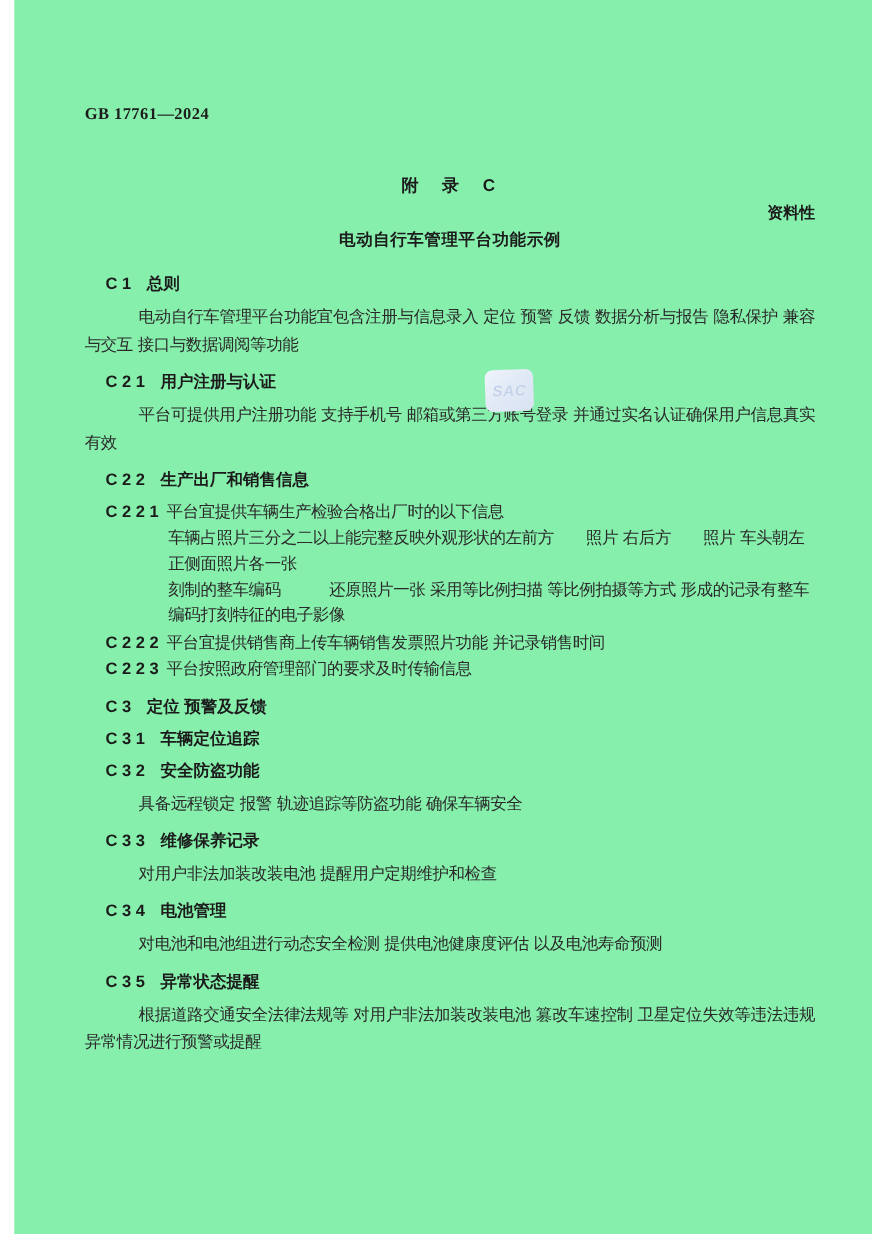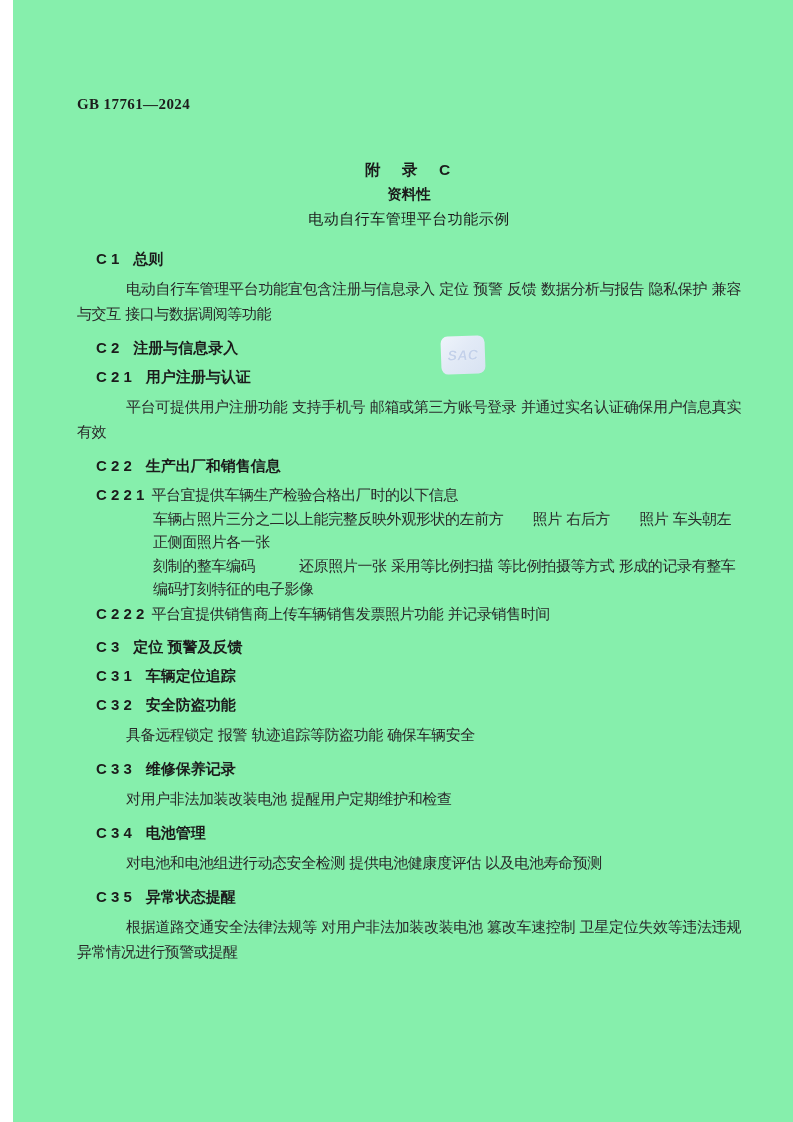--- a/index.html
+++ b/index.html
@@ -34,32 +34,32 @@
     text-align:center;
     font-family:"Liberation Sans","DejaVu Sans",sans-serif;
     font-weight:bold;
     font-size:15.5px;
     line-height:18px;
     letter-spacing:3px;
     color:#1b1b1b;
   }
   .apx-sub{
     margin-top:7px;
-    text-align:center;
+    text-align:right;
     font-family:"Liberation Sans","DejaVu Sans",sans-serif;
     font-weight:bold;
     font-size:14.5px;
     line-height:17px;
     color:#1b1b1b;
   }
   .apx-main{
     margin-top:8px;
     text-align:center;
     font-family:"Liberation Sans","DejaVu Sans",sans-serif;
-    font-weight:normal;
+    font-weight:bold;
     font-size:15px;
     line-height:16px;
     letter-spacing:0.5px;
     color:#1b1b1b;
   }
   
   .blocks{padding-top:11px;}
   .b-heading{
     margin:12px 0 8px 19px;
     font-family:"Liberation Sans","DejaVu Sans",sans-serif;
@@ -131,28 +131,28 @@
 
   <div class="apx-title">附　录　C</div>
 
   <div class="apx-sub">资料性</div>
 
   <div class="apx-main">电动自行车管理平台功能示例</div>
 
   <div class="blocks" id="blocks">
       <div class="b-heading"><span class="num">C 1</span><span class="txt">总则</span></div>
       <div class="b-para">电动自行车管理平台功能宜包含注册与信息录入 定位 预警 反馈 数据分析与报告 隐私保护 兼容与交互 接口与数据调阅等功能</div>
-      <div class="b-heading"><span class="num">C 2</span><span class="txt">注册与信息录入</span></div>
       <div class="b-heading"><span class="num">C 2 1</span><span class="txt">用户注册与认证</span></div>
       <div class="b-para">平台可提供用户注册功能 支持手机号 邮箱或第三方账号登录 并通过实名认证确保用户信息真实有效</div>
       <div class="b-heading"><span class="num">C 2 2</span><span class="txt">生产出厂和销售信息</span></div>
       <div class="b-clause"><span class="num">C 2 2 1</span><span class="txt">平台宜提供车辆生产检验合格出厂时的以下信息</span></div>
       <div class="b-subline">车辆占照片三分之二以上能完整反映外观形状的左前方　　照片 右后方　　照片 车头朝左正侧面照片各一张</div>
       <div class="b-subline">刻制的整车编码　　　还原照片一张 采用等比例扫描 等比例拍摄等方式 形成的记录有整车编码打刻特征的电子影像</div>
       <div class="b-clause"><span class="num">C 2 2 2</span><span class="txt">平台宜提供销售商上传车辆销售发票照片功能 并记录销售时间</span></div>
+      <div class="b-clause"><span class="num">C 2 2 3</span><span class="txt">平台按照政府管理部门的要求及时传输信息</span></div>
       <div class="b-heading"><span class="num">C 3</span><span class="txt">定位 预警及反馈</span></div>
       <div class="b-heading"><span class="num">C 3 1</span><span class="txt">车辆定位追踪</span></div>
       <div class="b-heading"><span class="num">C 3 2</span><span class="txt">安全防盗功能</span></div>
       <div class="b-para">具备远程锁定 报警 轨迹追踪等防盗功能 确保车辆安全</div>
       <div class="b-heading"><span class="num">C 3 3</span><span class="txt">维修保养记录</span></div>
       <div class="b-para">对用户非法加装改装电池 提醒用户定期维护和检查</div>
       <div class="b-heading"><span class="num">C 3 4</span><span class="txt">电池管理</span></div>
       <div class="b-para">对电池和电池组进行动态安全检测 提供电池健康度评估 以及电池寿命预测</div>
       <div class="b-heading"><span class="num">C 3 5</span><span class="txt">异常状态提醒</span></div>
       <div class="b-para">根据道路交通安全法律法规等 对用户非法加装改装电池 篡改车速控制 卫星定位失效等违法违规异常情况进行预警或提醒</div>

